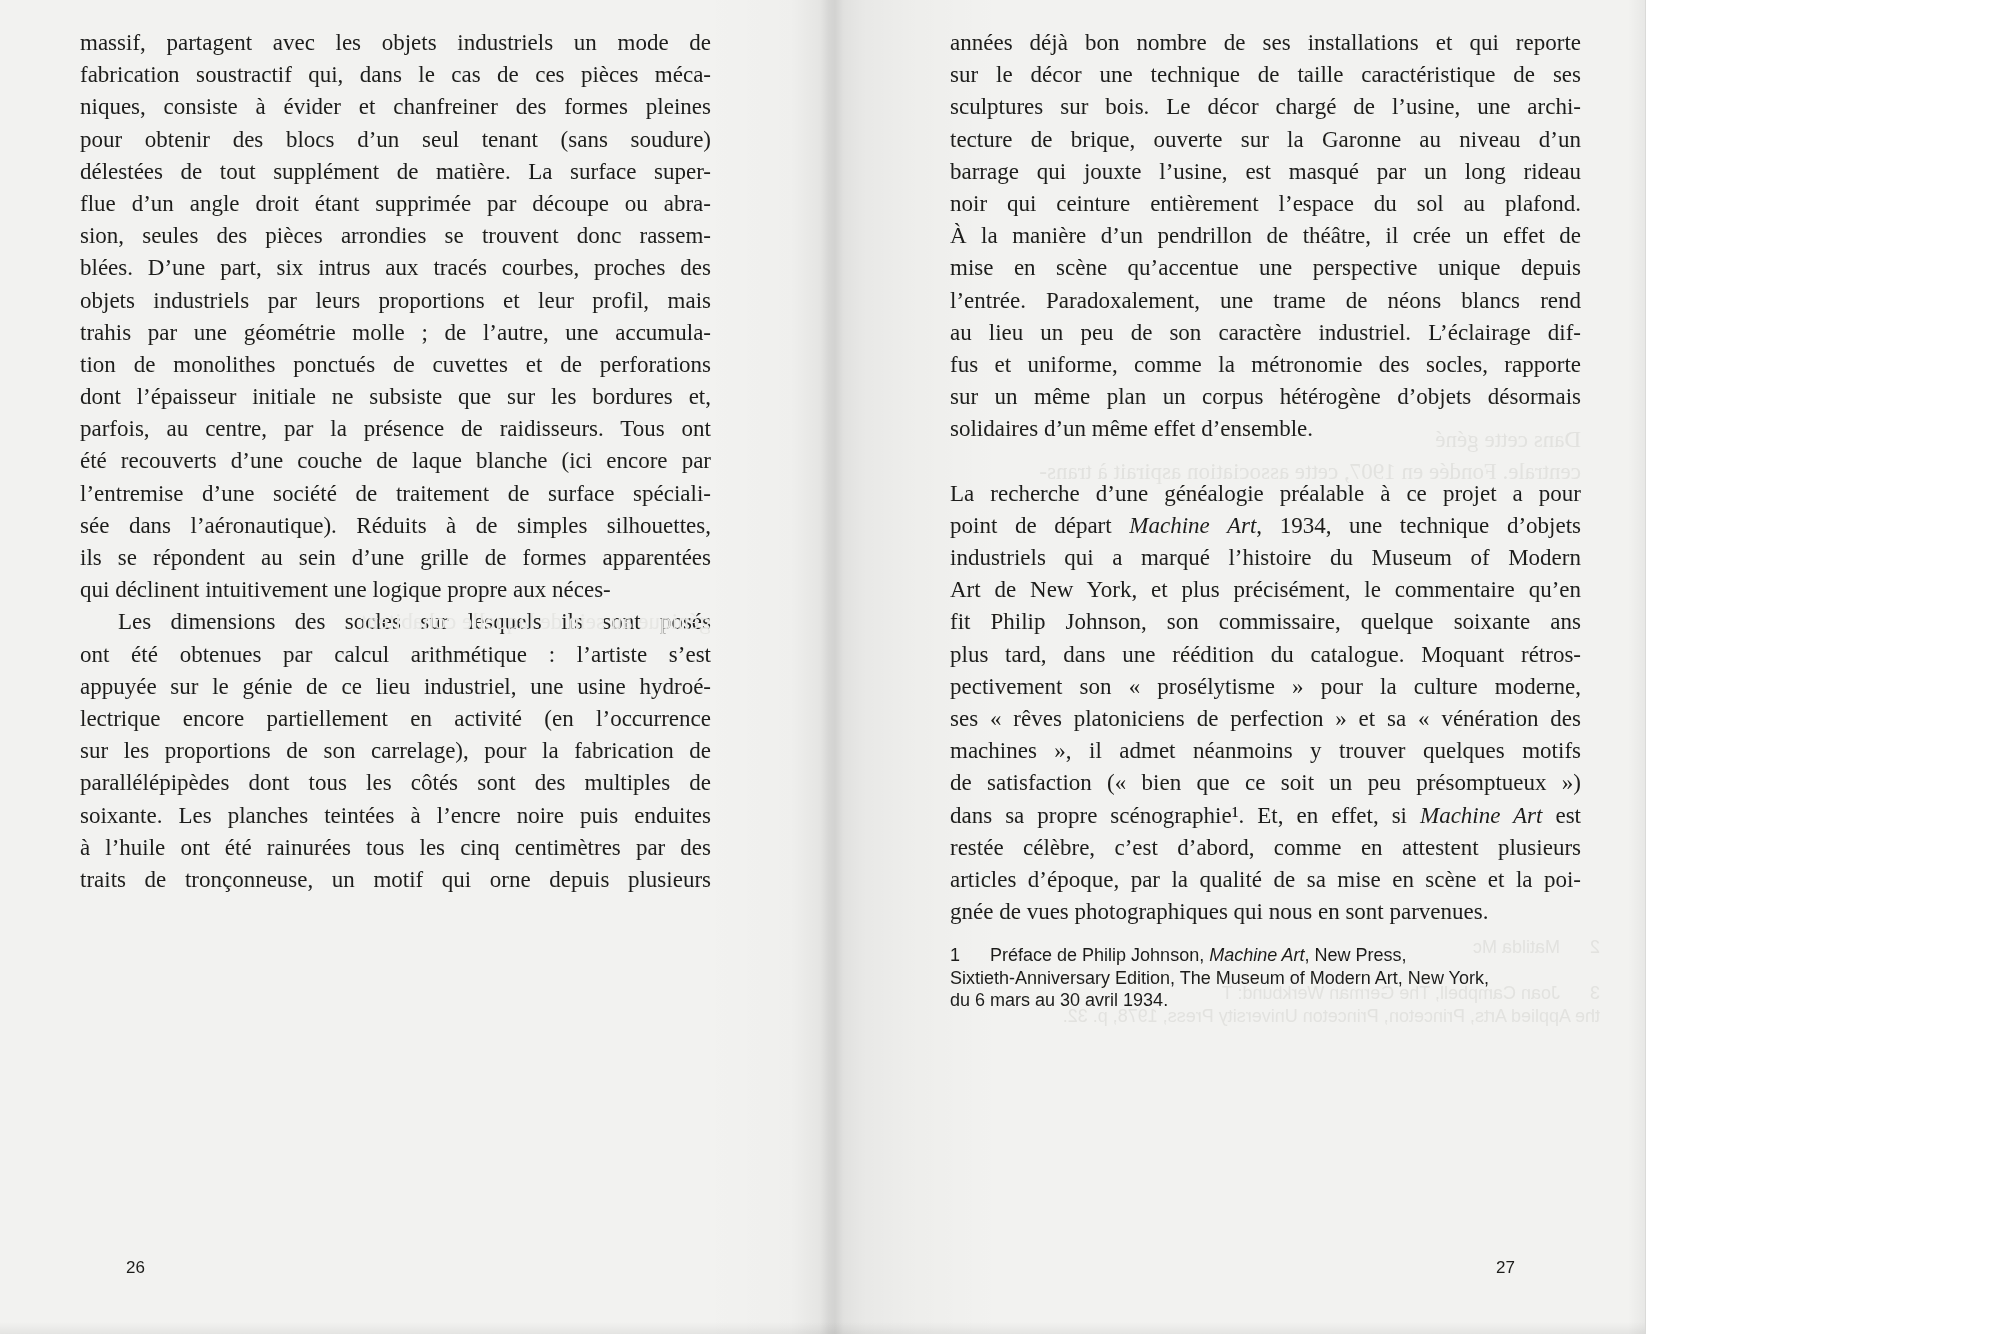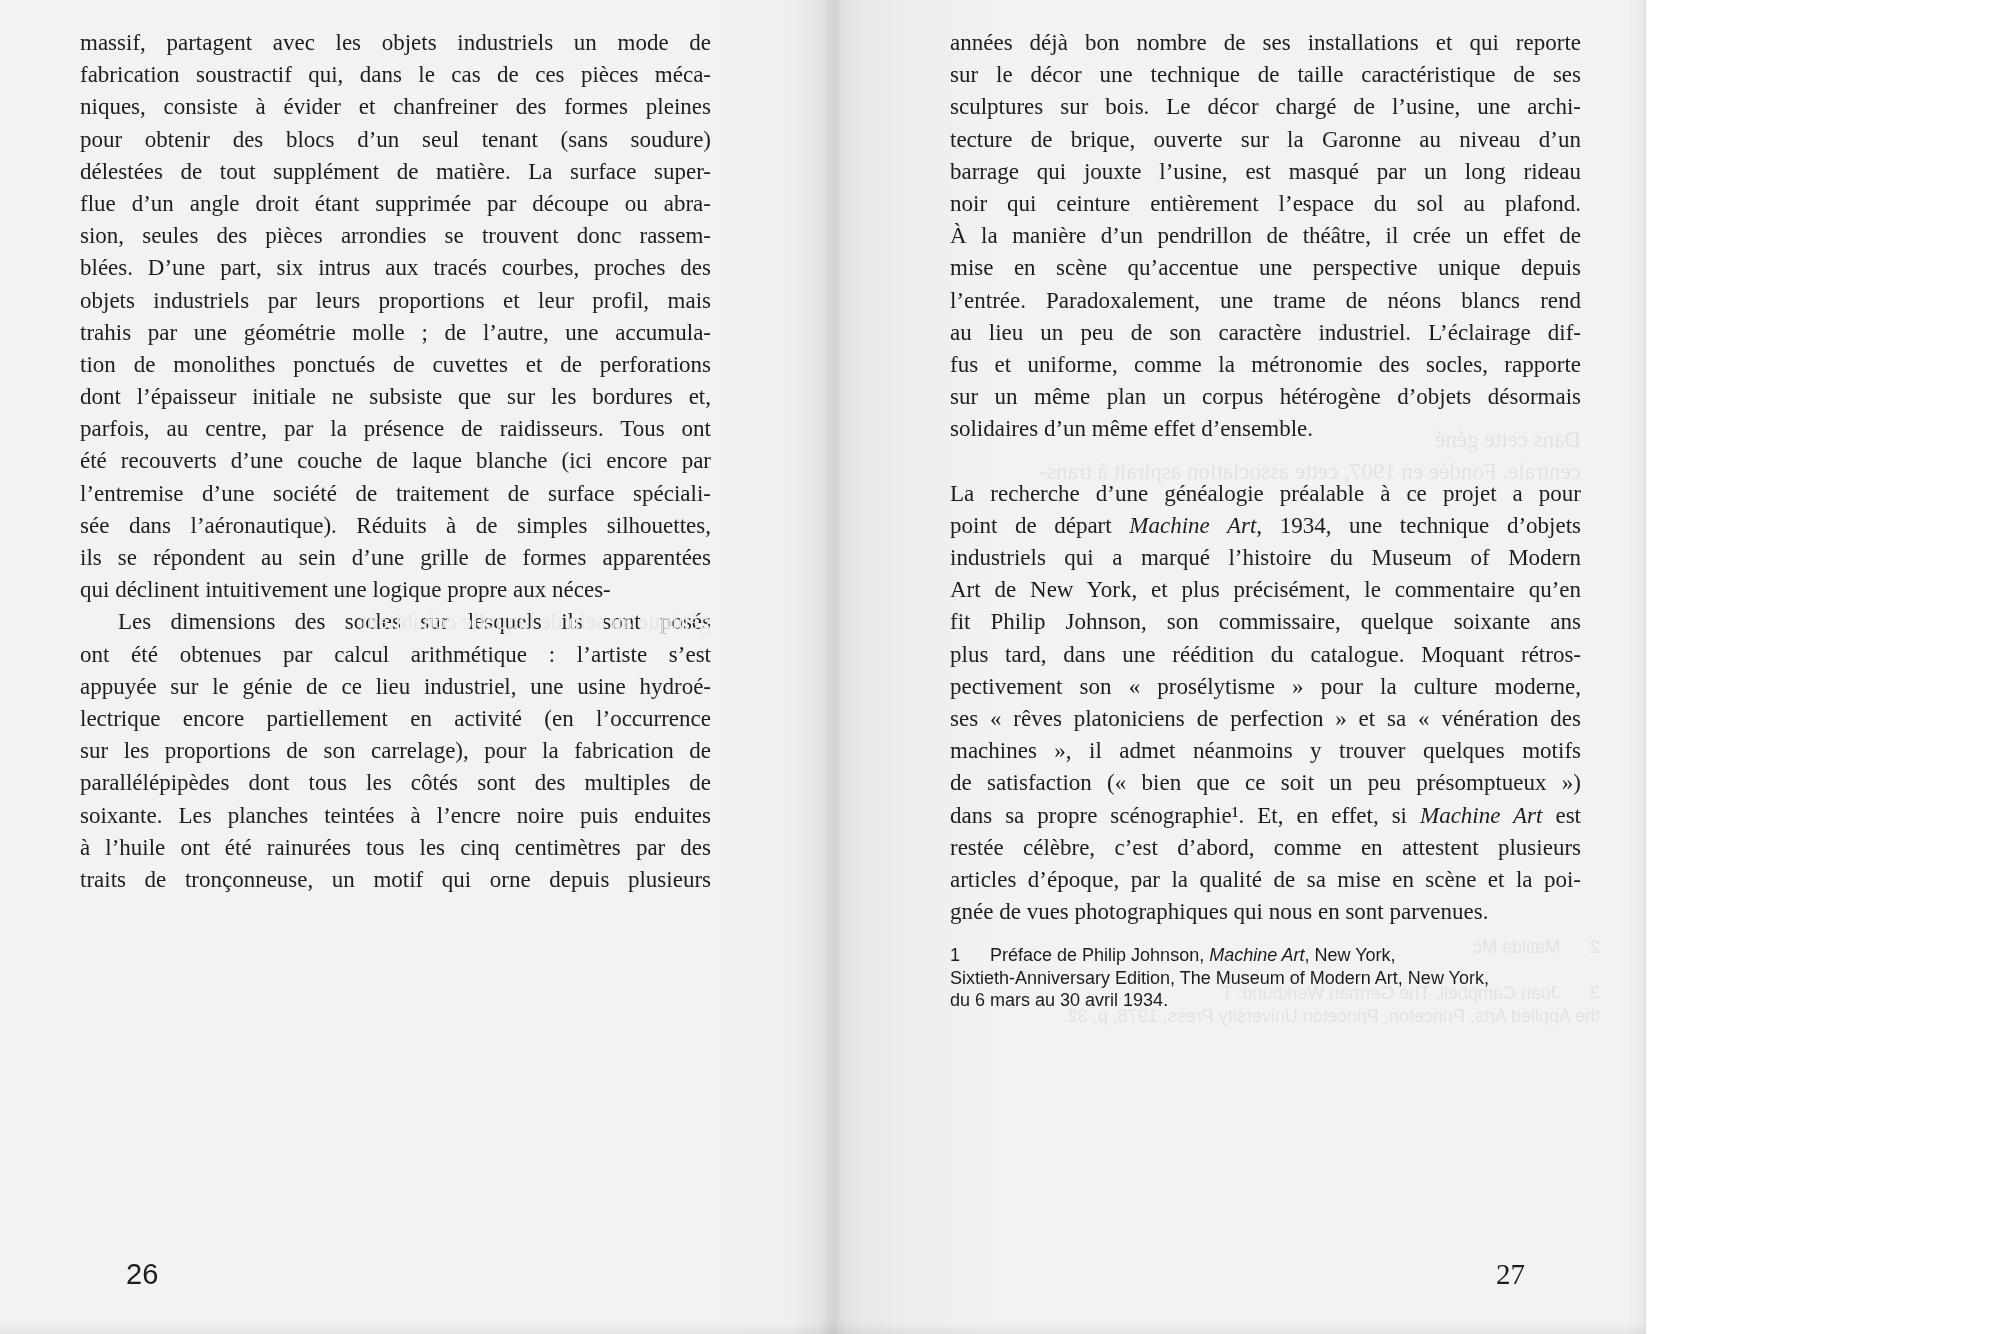--- a/index.html
+++ b/index.html
@@ -58,24 +58,24 @@
   .footnote{
     position:absolute;left:950px;top:944px;width:650px;
     font-family:"Liberation Sans", sans-serif;
     font-size:18px;line-height:22.6px;color:#1c1c1a;
   }
   .footnote .line{height:22.6px;text-align:left;}
 
   .pagenum{
     position:absolute;top:1258px;
     font-family:"Liberation Sans", sans-serif;
-    font-size:29px;color:#1c1c1a;
+    font-size:17px;color:#1c1c1a;
   }
   .pagenum-left{left:126px;}
-  .pagenum-right{left:1496px;font-family:Liberation Serif, serif;}
+  .pagenum-right{left:1496px;}
 
   
   .bleed{
     position:absolute;width:631px;
     transform:scaleX(-1);
     text-align:left;
     color:#e2e2df;
     pointer-events:none;
     overflow:hidden;white-space:nowrap;
   }
@@ -155,21 +155,21 @@
         <div class="line"><span>machines », il admet néanmoins y trouver quelques motifs</span></div>
         <div class="line"><span>de satisfaction (« bien que ce soit un peu présomptueux »)</span></div>
         <div class="line"><span>dans sa propre scénographie¹. Et, en effet, si </span><i>Machine Art</i><span> est</span></div>
         <div class="line"><span>restée célèbre, c’est d’abord, comme en attestent plusieurs</span></div>
         <div class="line"><span>articles d’époque, par la qualité de sa mise en scène et la poi-</span></div>
         <div class="line"><span>gnée de vues photographiques qui nous en sont parvenues.</span></div>
       </div>
   </div>
 
   <div class="footnote">
-      <div class="line"><span>1&nbsp;&nbsp;&nbsp;&nbsp;&nbsp;&nbsp;Préface de Philip Johnson, </span><i>Machine Art</i><span>, New York,</span></div>
+      <div class="line"><span>1&nbsp;&nbsp;&nbsp;&nbsp;&nbsp;&nbsp;Préface de Philip Johnson, </span><i>Machine Art</i><span>, New Press,</span></div>
       <div class="line"><span>Sixtieth-Anniversary Edition, The Museum of Modern Art, New York,</span></div>
       <div class="line"><span>du 6 mars au 30 avril 1934.</span></div>
     </div>
 
   <div class="pagenum pagenum-left">26</div>
   <div class="pagenum pagenum-right">27</div>
 
   <div class="bleed serif bleed-left-1">génique au sein de laquelle cohabitent</div>
   <div class="bleed serif bleed-mid-1">Dans cette géné</div>
   <div class="bleed serif bleed-mid-2">centrale. Fondée en 1907, cette association aspirait à trans-</div>

